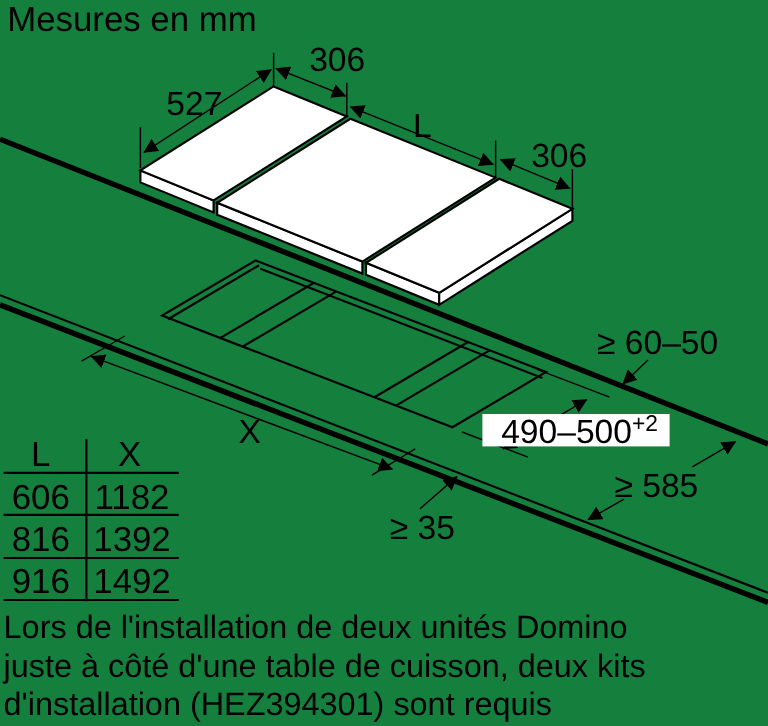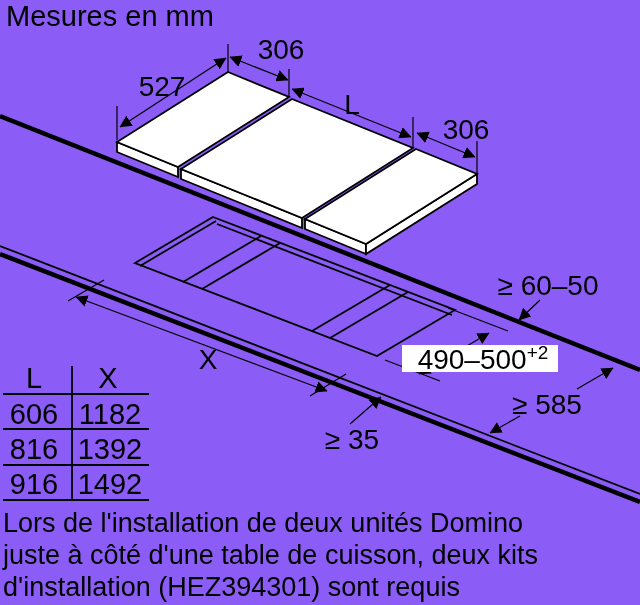--- a/index.html
+++ b/index.html
@@ -4,21 +4,21 @@
 <style>
   html, body {
     margin: 0;
     padding: 0;
     background: #ffffff;
   }
   .stage {
     position: relative;
     width: 640px;
     height: 605px;
-    background: #8b5cf6;
+    background: #15803d;
     overflow: hidden;
     font-family: "Liberation Sans", sans-serif;
   }
   svg text {
     font-family: "Liberation Sans", sans-serif;
     fill: #000000;
   }
   .dim-label { font-size: 28px; }
   .table-text { font-size: 29px; }
   .title-text { font-size: 29px; }

